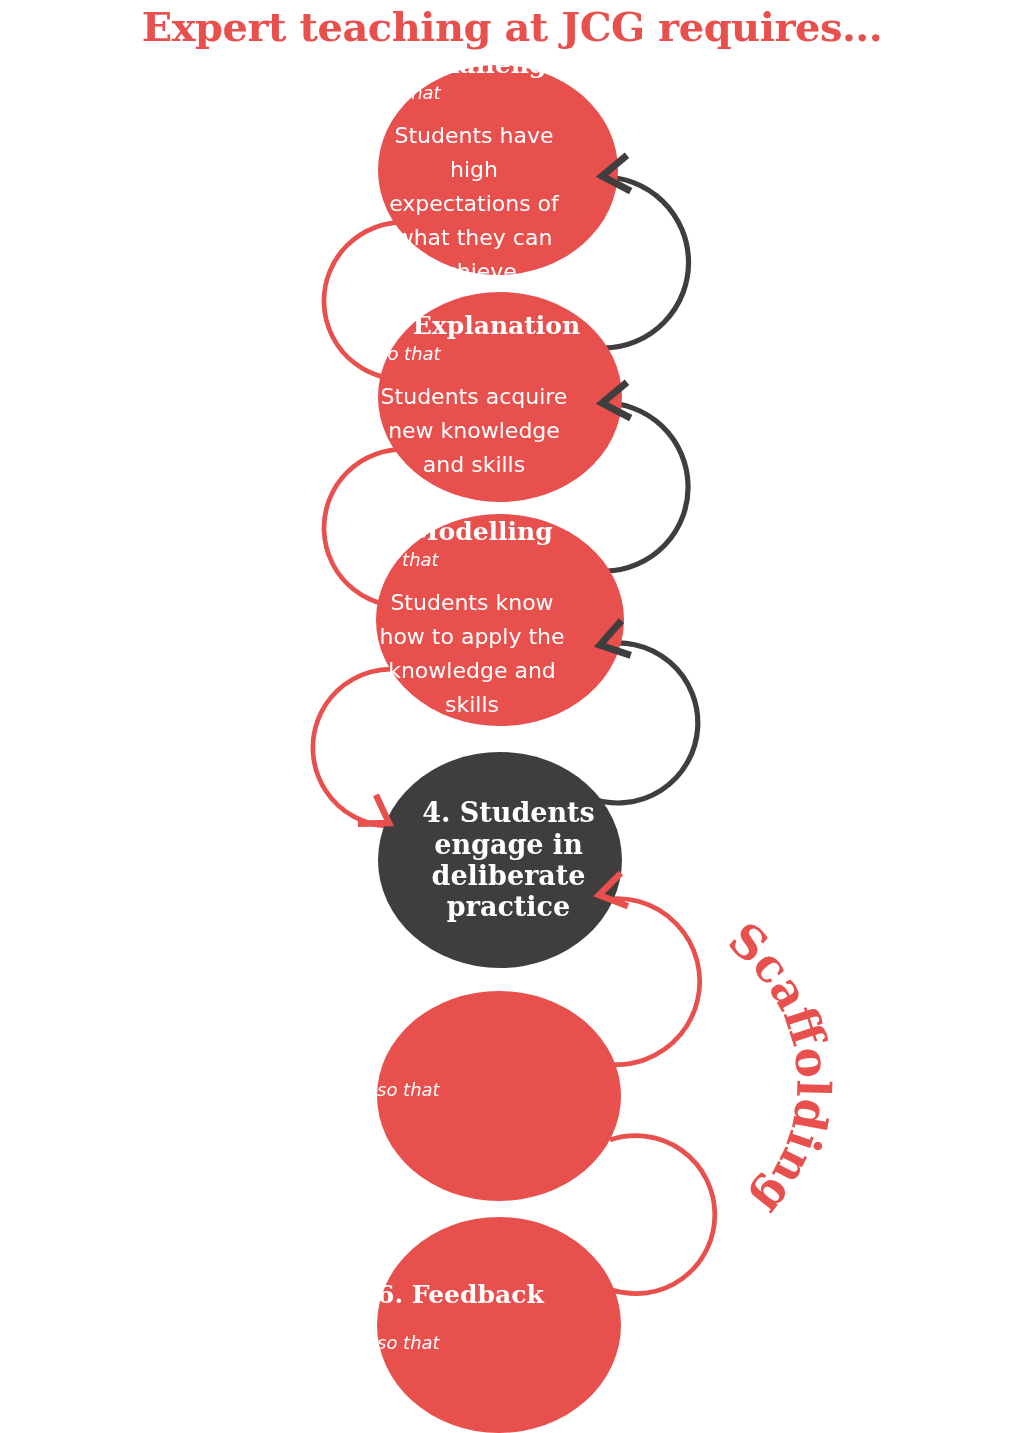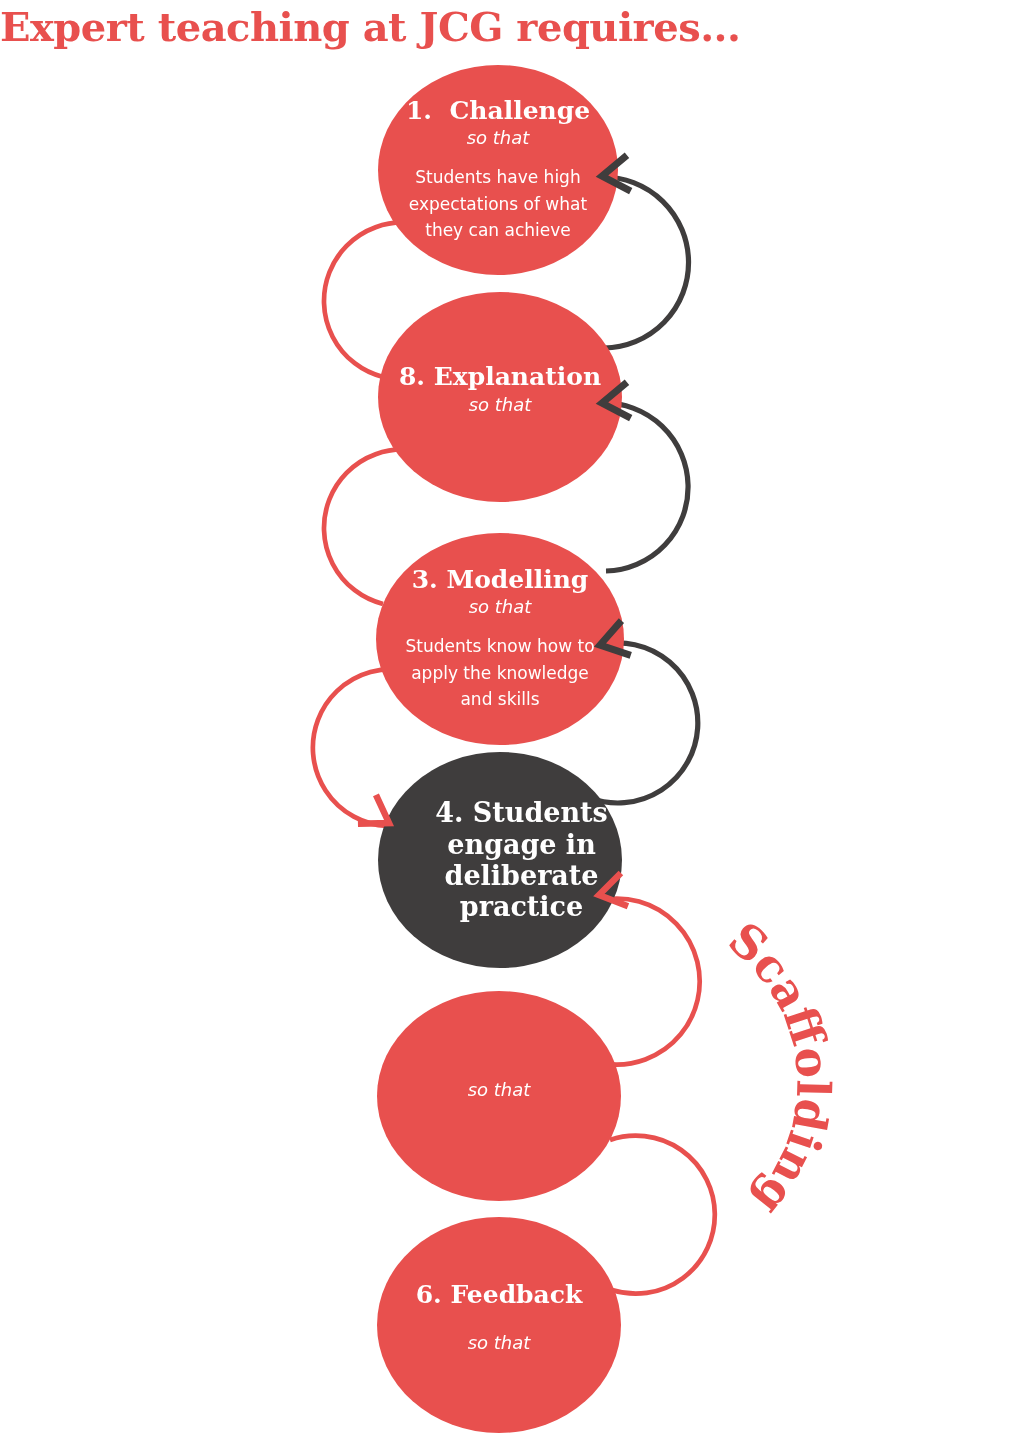--- a/index.html
+++ b/index.html
@@ -7,43 +7,43 @@
     --dark:#3F3D3D;
     --oncircle:#FFFFFF;
     --bg:#FFFFFF;
   }
   html,body{margin:0;padding:0;background:var(--bg);}
   .stage{
     position:relative;width:1024px;height:1433px;background:var(--bg);
     overflow:hidden;font-family:"DejaVu Sans",sans-serif;
   }
   .title{
-    position:absolute;top:3px;left:0;width:100%;text-align:left;
+    position:absolute;top:3px;left:0;width:100%;text-align:center;
     font-family:"DejaVu Serif",serif;font-weight:bold;
     font-size:40px;letter-spacing:-0.5px;color:var(--red);z-index:2;
   }
   svg.layer{position:absolute;left:0;top:0;z-index:1;}
   svg.layer.top{z-index:3;pointer-events:none;}
   .circle{
     position:absolute;border-radius:50%;z-index:2;
-    display:flex;flex-direction:column;align-items:center;justify-content:center;
+    display:flex;flex-direction:column;align-items:flex-start;justify-content:center;
     text-align:center;color:var(--oncircle);
   }
   .circle.red{background:var(--red);}
   .circle.dark{background:var(--dark);}
   .c-head{
     font-family:"DejaVu Serif",serif;font-weight:bold;font-size:25px;
     line-height:1.15;white-space:pre-wrap;
   }
   .circle.dark .c-head{font-size:27px;max-width:175px;line-height:1.16;margin-left:43px;}
   .c-sothat{
     font-style:italic;font-size:18px;margin-top:2px;margin-bottom:16px;
   }
   .c-body{
-    font-size:17px;line-height:1.55;max-width:192px;
+    font-size:22px;line-height:1.55;max-width:192px;
   }
   .arc{fill:none;}
   .arc.redline{stroke:var(--red);stroke-width:4.7px;}
   .arc.darkline{stroke:var(--dark);stroke-width:5.2px;}
   .chev{fill:none;stroke-linejoin:miter;stroke-linecap:butt;}
   .chev.darkline{stroke:var(--dark);stroke-width:7px;}
   .chev.redline{stroke:var(--red);stroke-width:6.5px;}
   .scaf-text{
     font-family:"DejaVu Serif",serif;font-weight:bold;font-size:46px;
     fill:var(--red);
@@ -69,23 +69,24 @@
 
   <div class="circle red" style="left:378px;top:65px;width:240px;height:210px;">
     <div class="c-head">1.  Challenge</div>
     <div class="c-sothat">so that</div>
     <div class="c-body">Students have high expectations of what they can achieve</div>
   </div>
 
   <div class="circle red" style="left:378px;top:292px;width:244px;height:210px;">
     <div class="c-head">8. Explanation</div>
     <div class="c-sothat">so that</div>
+    <div class="c-body">Students acquire new knowledge and skills</div>
   </div>
 
-  <div class="circle red" style="left:376px;top:533px;width:248px;height:212px;">
+  <div class="circle red" style="left:376px;top:514px;width:248px;height:212px;">
     <div class="c-head">3. Modelling</div>
     <div class="c-sothat">so that</div>
     <div class="c-body">Students know how to apply the knowledge and skills</div>
   </div>
 
   <div class="circle dark" style="left:378px;top:752px;width:244px;height:216px;">
     <div class="c-head">4. Students engage in deliberate practice</div>
   </div>
 
   <div class="circle red" style="left:377px;top:991px;width:244px;height:210px;">

